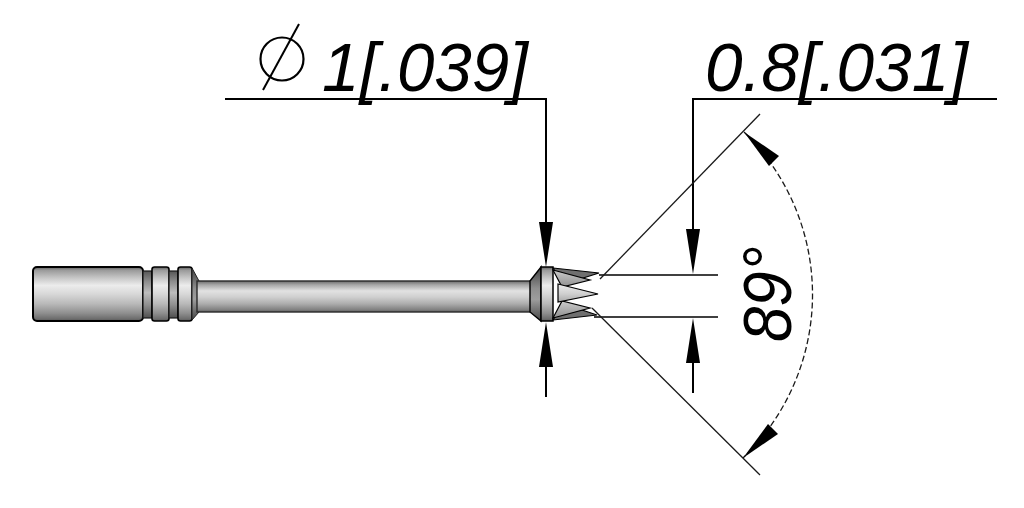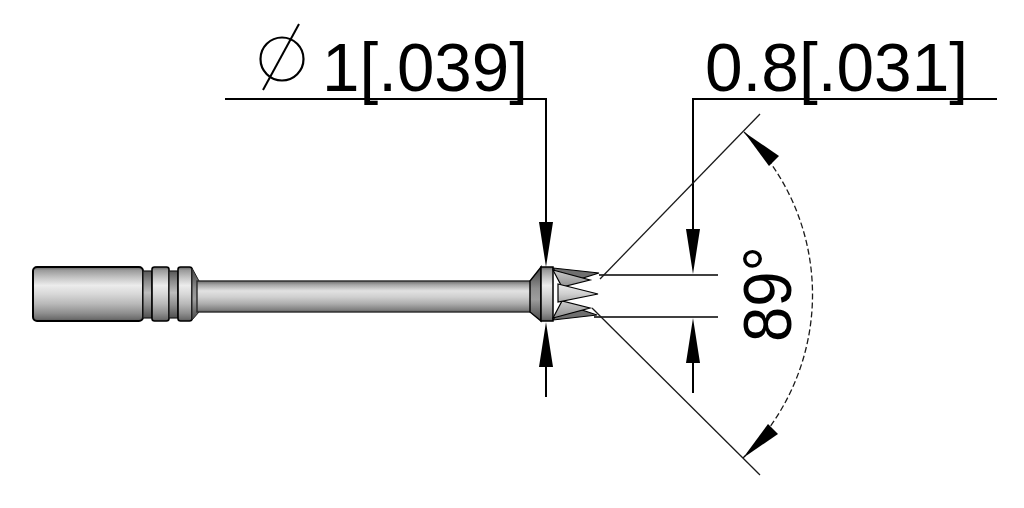--- a/index.html
+++ b/index.html
@@ -2,20 +2,21 @@
 <html><head>
 <meta charset="utf-8">
 <style>
   html,body{margin:0;padding:0;background:#ffffff;}
   .stage{
     position:relative;
     width:1024px;height:508px;
     background:#ffffff;
     overflow:hidden;
     font-family:"Liberation Sans", sans-serif;
+    font-style:italic;
   }
   .stage svg{position:absolute;left:0;top:0;}
   text.dim{
     font-family:"Liberation Sans", sans-serif;
     font-size:68px;
     fill:#000000;
     letter-spacing:0px;
   }
 </style>
 </head>

